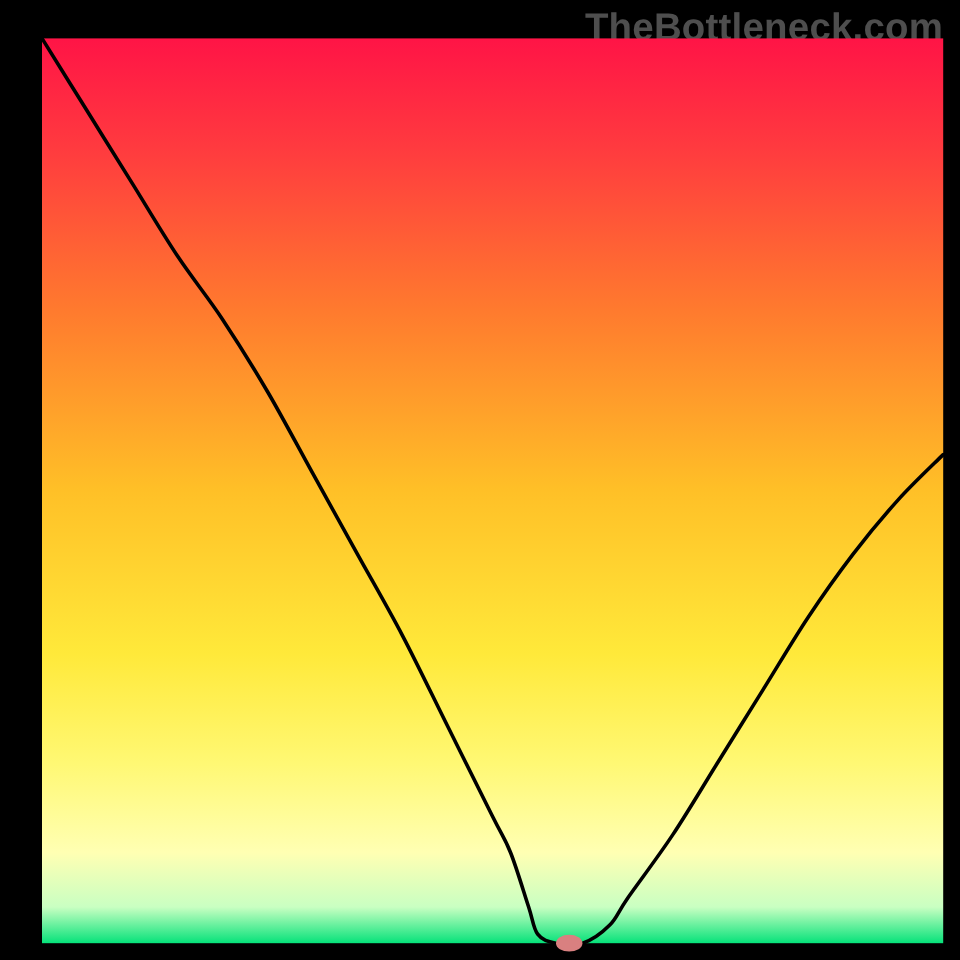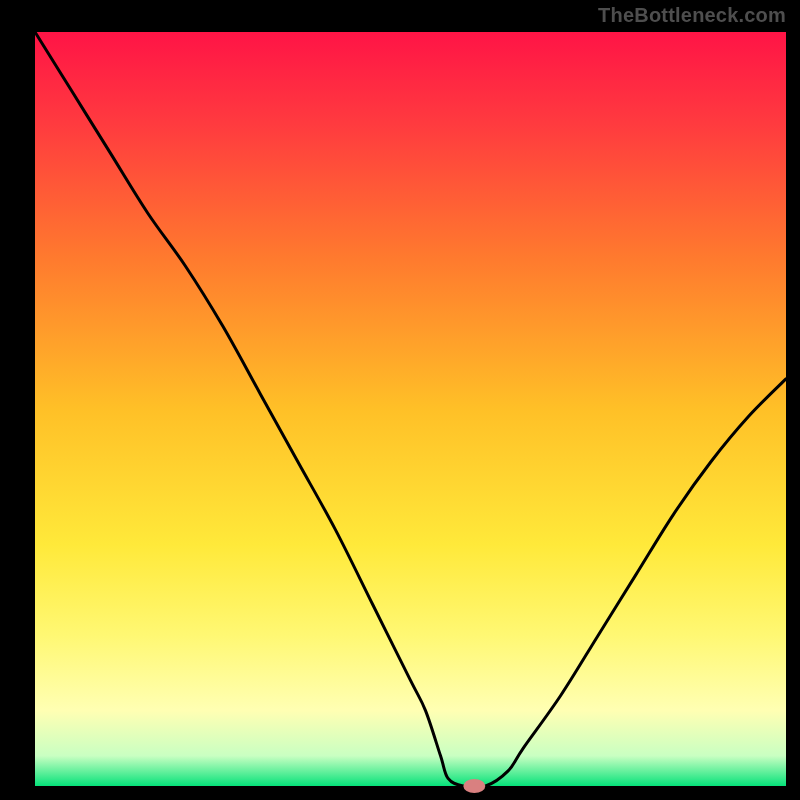--- a/index.html
+++ b/index.html
@@ -15,21 +15,21 @@
     position: relative;
     width: 800px;
     height: 800px;
     background: #000;
   }
   .attribution {
     position: absolute;
     top: 4px;
     right: 14px;
     color: #4e4e4e;
-    font-size: 20px;
+    font-size: 32px;
     font-weight: 600;
     letter-spacing: 0.2px;
   }
   svg {
     position: absolute;
     top: 0;
     left: 0;
   }
 </style>
 </head>

